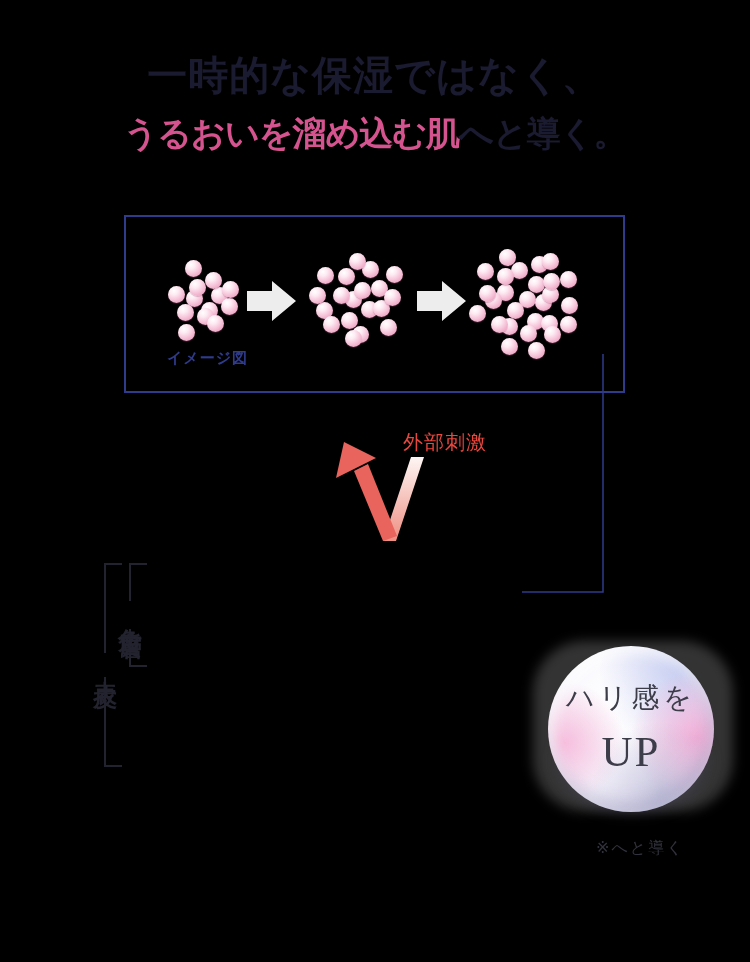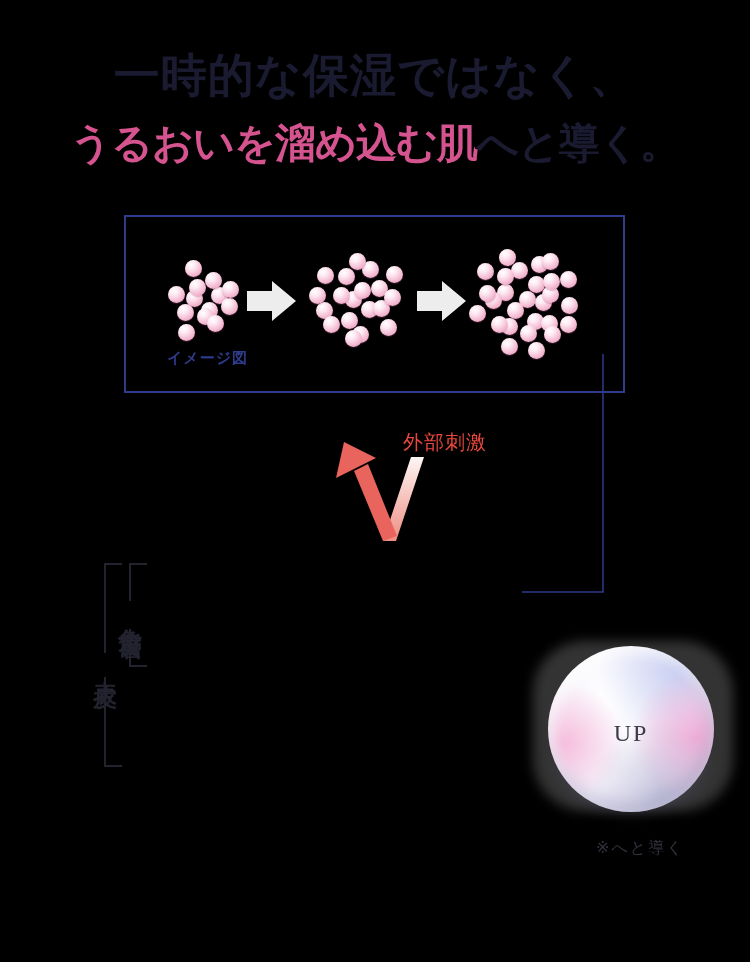--- a/index.html
+++ b/index.html
@@ -20,22 +20,22 @@
   html,body { background:#111; }
   .stage {
     position:relative; width:750px; height:962px; margin:0 auto;
     background:var(--bg); overflow:hidden;
     font-family:"Liberation Sans","DejaVu Sans",sans-serif;
   }
 
   
   .headline { position:absolute; top:50px; left:0; width:750px; text-align:center;
     font-family:"Liberation Serif","DejaVu Serif",serif; font-weight:600; }
-  .headline .hl1 { font-size:46px; line-height:52px; letter-spacing:1px; color:var(--headline-dark); }
-  .headline .hl2 { font-size:41px; line-height:56px; letter-spacing:-1px; margin-top:13px; }
+  .headline .hl1 { font-size:40px; line-height:52px; letter-spacing:1px; color:var(--headline-dark); }
+  .headline .hl2 { font-size:34px; line-height:56px; letter-spacing:-1px; margin-top:4px; }
   .headline .hl2 .pink { color:var(--headline-pink); }
   .headline .hl2 .dark { color:var(--headline-dark); }
 
   
   .diagram-box {
     position:absolute; left:124px; top:215px; width:501px; height:178px;
     border:2px solid var(--navy);
   }
   .diagram-title {
     position:absolute; top:-16px; left:50%; transform:translateX(-50%);
@@ -105,21 +105,21 @@
       radial-gradient(circle at 42% 32%, #ffffff 0%, #f5f3fb 55%, #e7e3f3 100%);
     box-shadow: inset -5px -10px 16px rgba(128,128,168,0.35),
                 inset 4px 6px 14px rgba(255,255,255,0.9);
   }
   .bubble-text {
     position:absolute; left:50%; top:50%; transform:translate(-50%,-52%);
     text-align:center; color:var(--bubble-text); white-space:nowrap;
     font-family:"Liberation Serif","DejaVu Serif",serif;
   }
   .bubble-text .bt1 { font-size:28px; letter-spacing:4px; }
-  .bubble-text .bt2 { font-size:24px; letter-spacing:2px; margin-top:10px; }
+  .bubble-text .bt2 { font-size:43px; letter-spacing:2px; margin-top:10px; }
 
   
   .footnote {
     position:absolute; left:596px; top:838px;
     color:var(--footnote-gray); font-size:16px; letter-spacing:2px;
   }
 </style>
 </head>
 <body>
 
@@ -226,19 +226,20 @@
     <span class="vlabel">角質層</span>
   </div>
   <div class="bracket bracket-epidermis">
     <span class="vlabel">表皮</span>
   </div>
 
   <div class="bubble-glow"></div>
   <div class="bubble-shadow"></div>
   <div class="bubble">
     <div class="bubble-text">
+      <div class="bt1">ハリ感を</div>
       <div class="bt2">UP</div>
     </div>
   </div>
 
   <div class="footnote">※へと導く</div>
 
 </div>
 
 </body></html>

